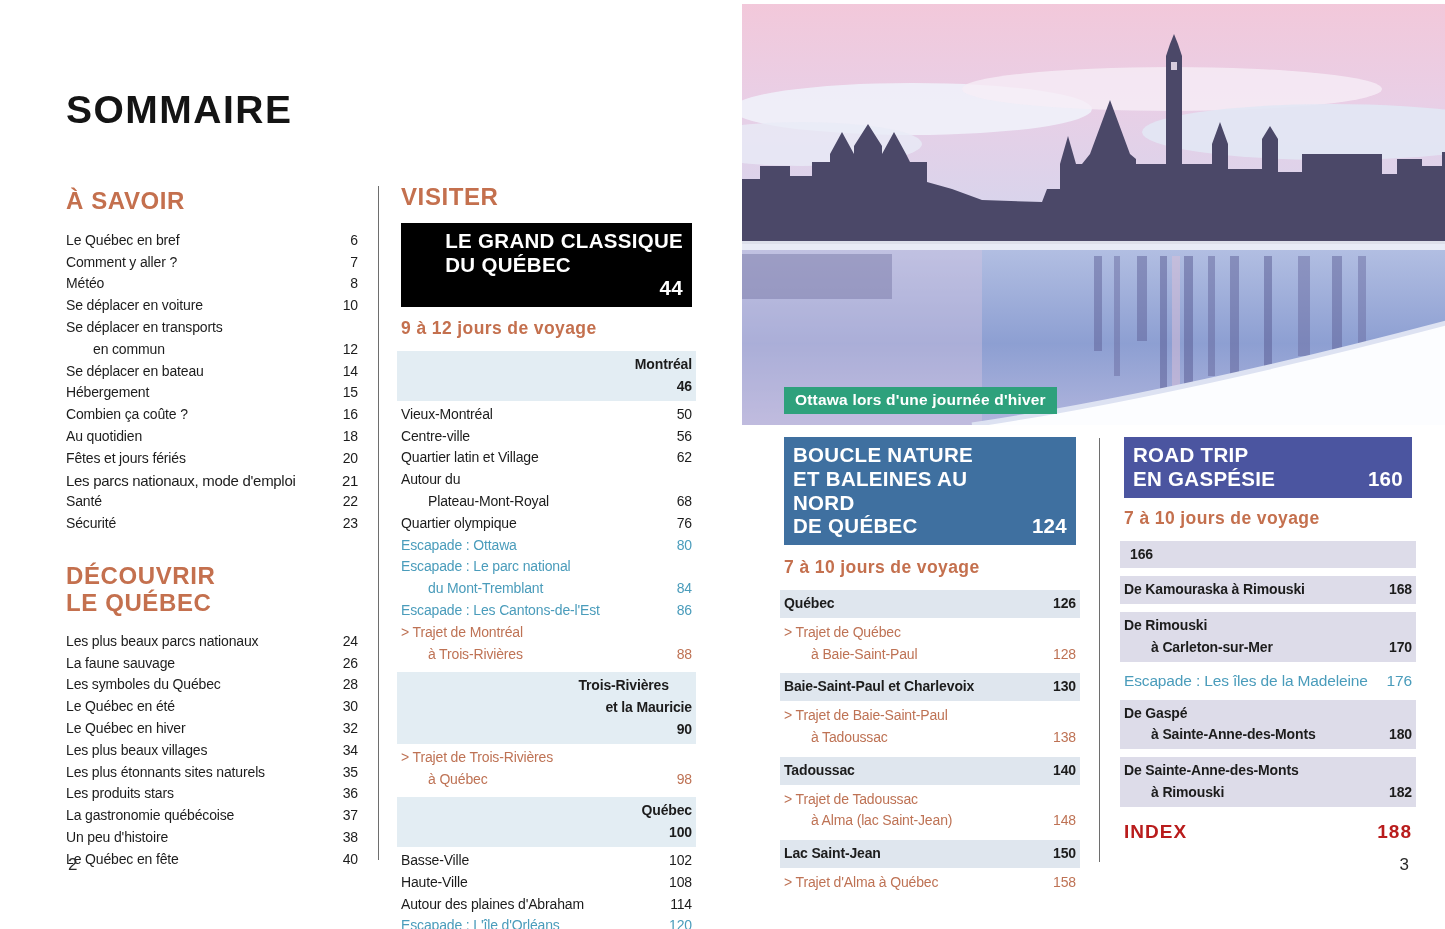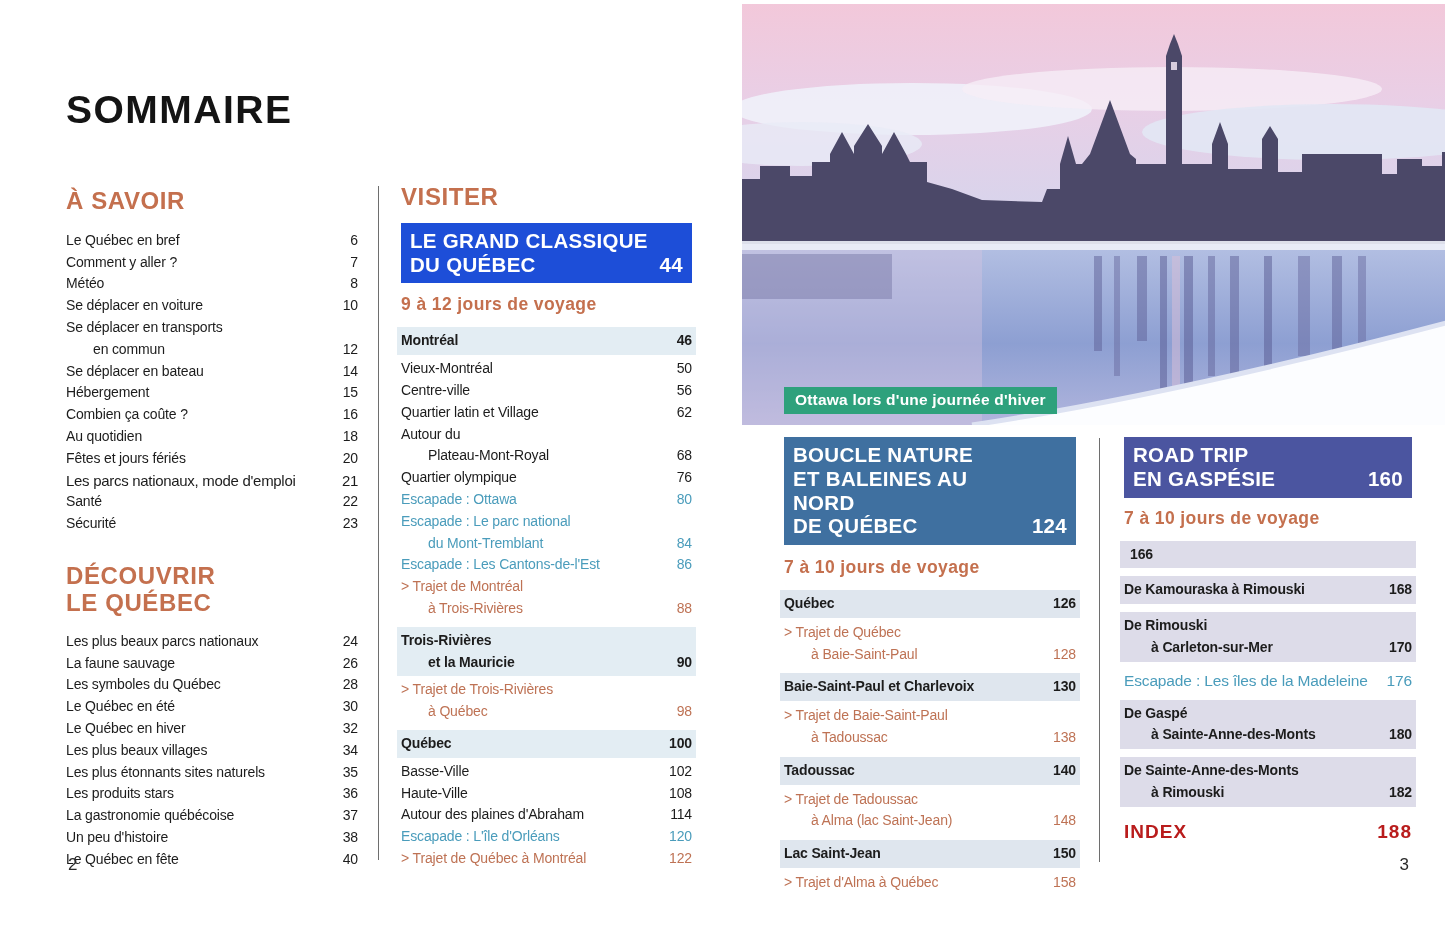--- a/index.html
+++ b/index.html
@@ -28,25 +28,25 @@
 
   .vline{position:absolute;width:1px;background:#6e6e6e;}
   .vline-left{left:362px;top:186px;height:674px;}
   .vline-right{left:1083px;top:438px;height:424px;}
 
   .col-mid{left:385px;top:184px;width:291px;}
   .col-mid .orange-h{margin-bottom:12px;}
   .box{display:flex;justify-content:space-between;align-items:flex-end;color:#fff;font-weight:bold;padding:6px 9px 7px 9px;letter-spacing:0.3px;}
   .box .box-title{white-space:pre-line;font-size:20.5px;line-height:1.16;}
   .box .box-num{font-size:20.5px;line-height:1.16;}
-  .box-blue{background:#1d4ed8;}
+  .box-blue{background:#000000;flex-direction:column;}
   .box-darkblue{background:#3f70a0;}
   .box-indigo{background:#4b55a0;}
   .col-mid .subhead{margin:11px 0 12px 0;}
-  .col-mid .row.bold{background:#e3edf3;padding:3px 4px 3px 4px;margin:7px -4px 3px -4px;}
+  .col-mid .row.bold{background:#e3edf3;padding:3px 4px 3px 4px;margin:7px -4px 3px -4px;flex-direction:column;}
 
   .col-boucle{left:768px;top:437px;width:292px;}
   .col-boucle .subhead{margin:12px 0 12px 0;}
   .col-boucle .row.bold{background:#dfe6ee;padding:3px 4px 3px 4px;margin:8px -4px 4px -4px;}
 
   .col-road{left:1108px;top:437px;width:288px;}
   .col-road .subhead{margin:10px 0 12px 0;}
   .col-road .row.bold{background:#dddce9;padding:3px 4px 3px 4px;margin:0 -4px 8px -4px;}
   .col-road .row.teal{font-size:15.5px;margin:0 0 8px 0;}
   .index-row{display:flex;justify-content:space-between;align-items:flex-end;color:#b91c1c;font-weight:bold;font-size:19px;letter-spacing:1px;margin-top:14px;}

